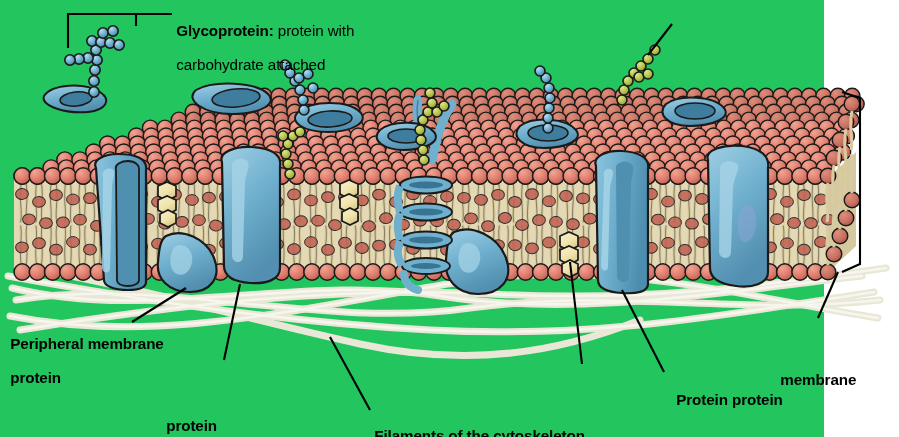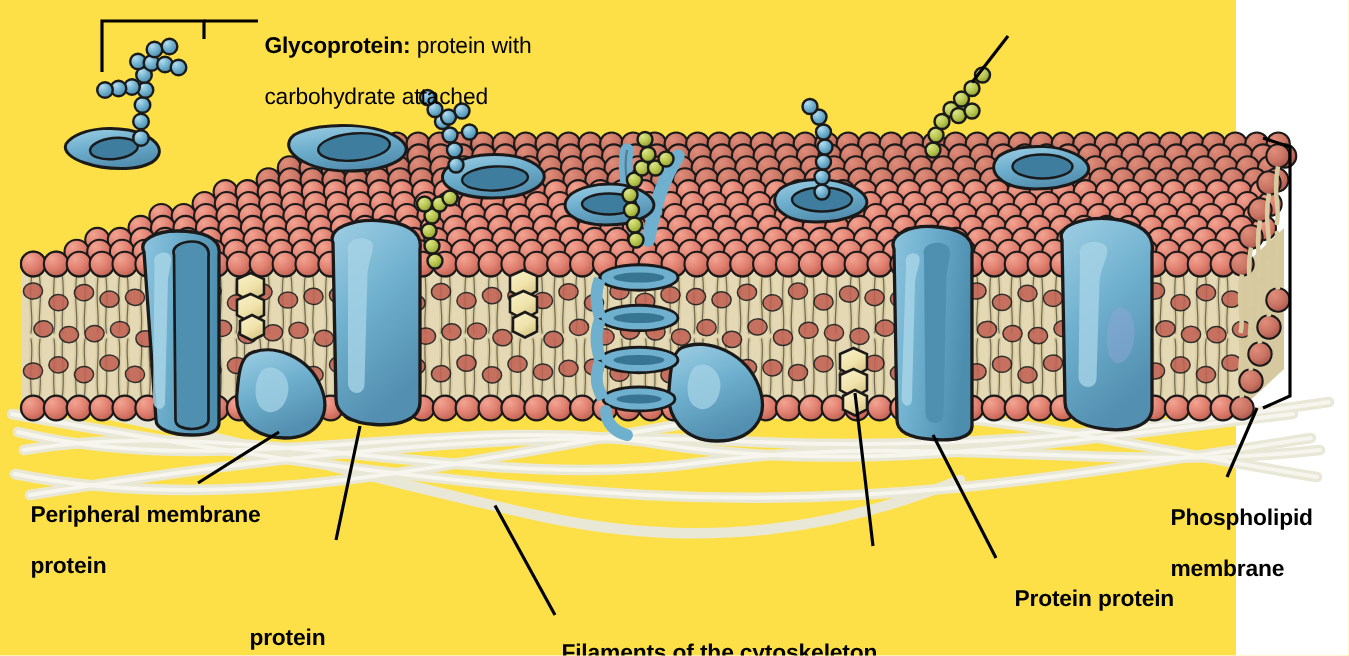--- a/index.html
+++ b/index.html
@@ -1,18 +1,18 @@
 <!DOCTYPE html>
 <html><head>
 <meta charset="utf-8">
 <style>
   html,body{margin:0;padding:0;background:#ffffff;}
   body{width:899px;height:437px;overflow:hidden;
        font-family:"Liberation Sans","DejaVu Sans",sans-serif;}
-  #stage{position:relative;width:824px;height:437px;background:#fde047;}
+  #stage{position:relative;width:824px;height:437px;background:#22c55e;}
   #stage svg{position:absolute;left:0;top:0;}
   .lbl{position:absolute;color:#000;font-size:15.2px;line-height:1.12;
        font-weight:700;letter-spacing:-0.1px;white-space:pre;}
   .lbl .reg{font-weight:400;}
 </style>
 </head>
 <body>
 
 <div id="stage">
 
@@ -1552,37 +1552,37 @@
     <path d="M838,272 L818,318"></path>
   </g>
 </svg>
 
 <div class="lbl" style="left:168px;top:5px;">
   <span>Glycoprotein:</span><span class="reg"> protein with</span><br>
   <span class="reg">carbohydrate attached</span>
 </div>
 
 
-<div class="lbl" style="left:12px;top:318px;">
+<div class="lbl" style="left:2px;top:318px;">
   <span>Peripheral membrane</span><br>
   <span>protein</span>
 </div>
 
 <div class="lbl" style="left:158px;top:366px;">
   <br>
   <span>protein</span>
 </div>
 
 <div class="lbl" style="left:366px;top:410px;">
   <span>Filaments of the cytoskeleton</span>
 </div>
 
 
 <div class="lbl" style="left:668px;top:374px;">
   <span>Protein protein</span>
 </div>
 
 <div class="lbl" style="left:772px;top:320px;">
-  <span>Phospholipid</span><br>
+  <br>
   <span>membrane</span>
 </div>
 
 </div>
 
 </body></html>

